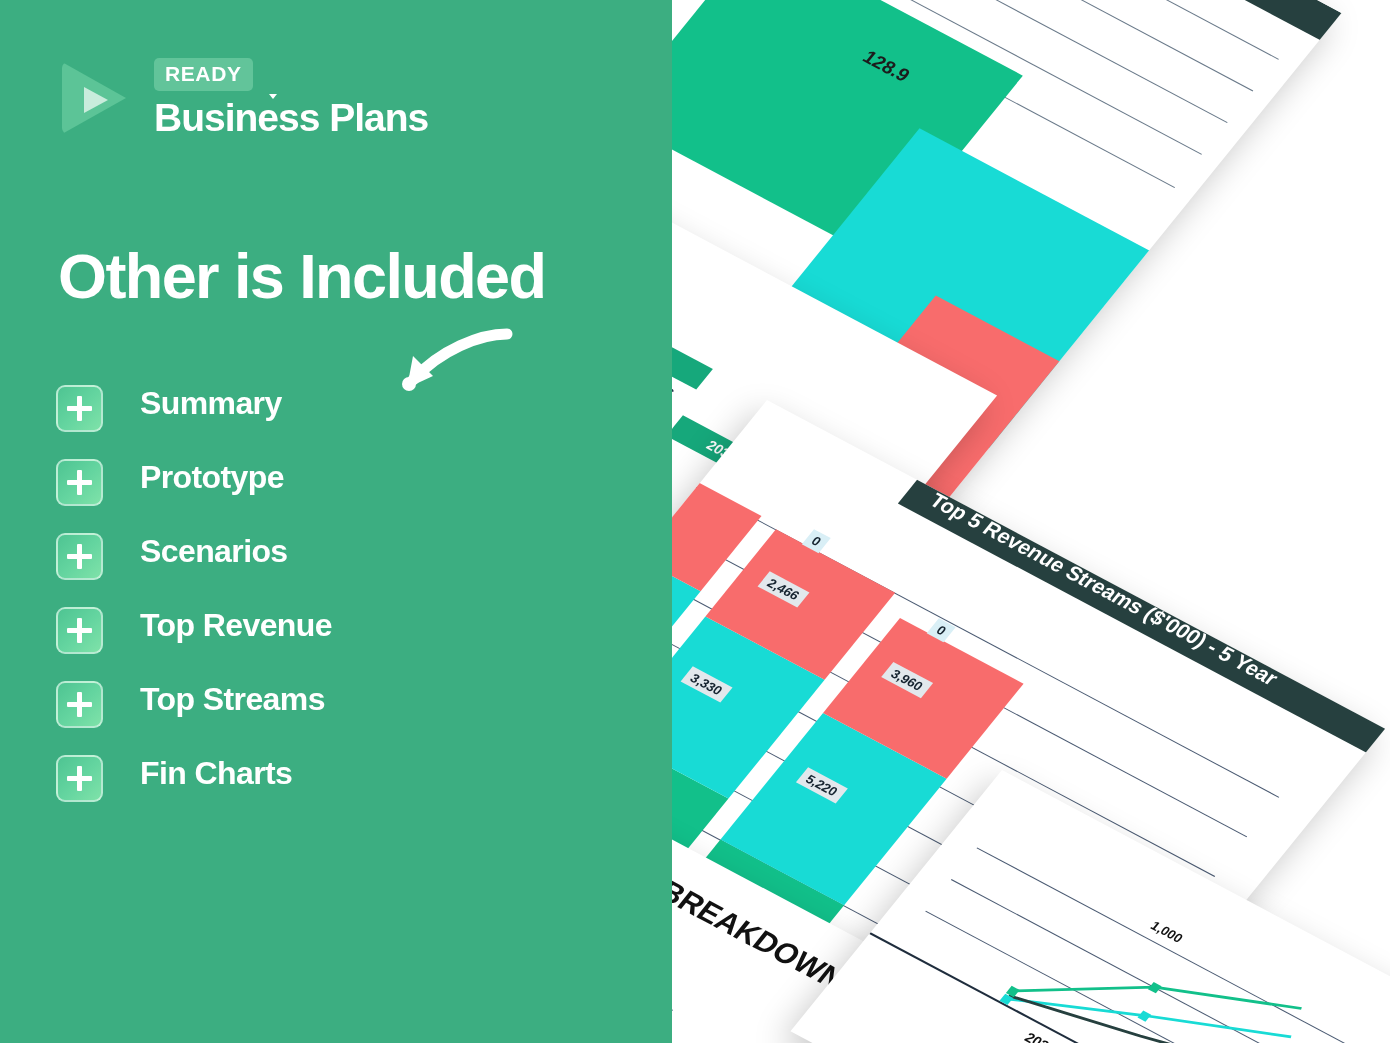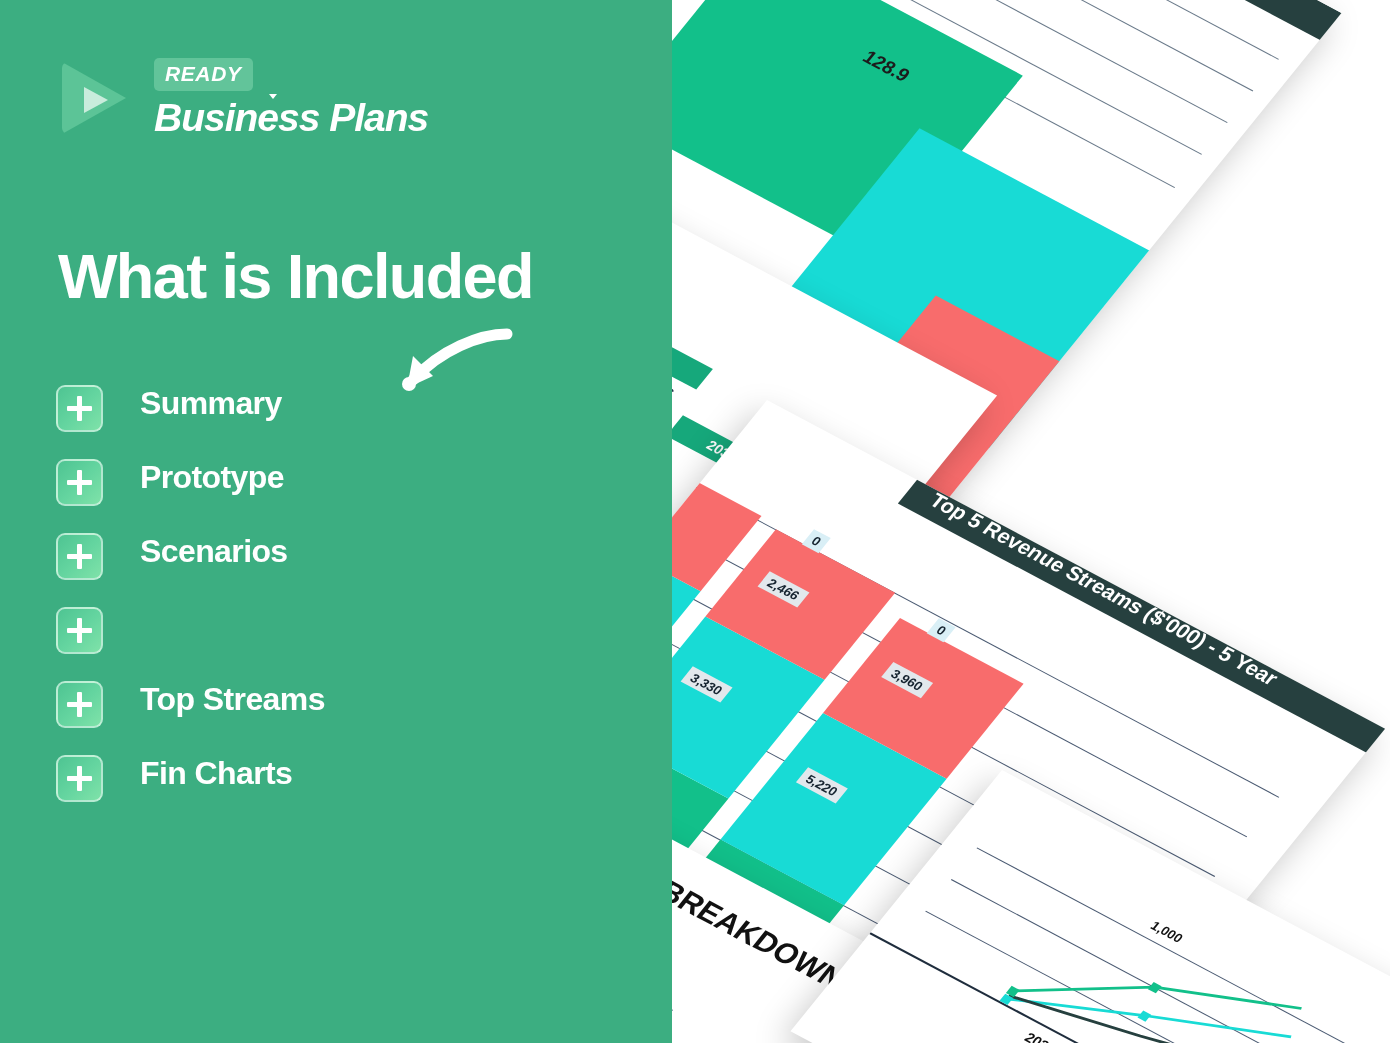--- a/index.html
+++ b/index.html
@@ -36,21 +36,21 @@
     border-left: 64px solid #5CC497;
     border-radius: 6px;
   }
   #logo-mark .tri-inner {
     position: absolute; left: 22px; top: 25px;
     width: 0; height: 0;
     border-top: 13px solid transparent;
     border-bottom: 13px solid transparent;
     border-left: 24px solid #C9ECDC;
   }
-  #logo-text { margin-left: 16px; font-style: italic; }
+  #logo-text { margin-left: 16px; }
   #ready-badge {
     display: inline-block;
     background: #62C49A;
     color: #ffffff;
     font-size: 21px;
     font-weight: bold;
     letter-spacing: 0.6px;
     padding: 4px 11px 5px 11px;
     border-radius: 5px;
   }
@@ -392,21 +392,21 @@
     </div>
     <div id="logo-text">
       <span id="ready-badge">READY</span>
       <div id="brand-name">
         <span>Business Plans</span>
         <span id="brand-dot"></span>
       </div>
     </div>
   </div>
 
-  <div id="page-title">What is Included</div>
+  <div id="page-title">Other is Included</div>
 
   <svg id="curved-arrow" width="130" height="80" viewBox="0 0 130 80">
     <path d="M122 14 C 95 14, 55 30, 28 60" fill="none" stroke="#ffffff" stroke-width="11" stroke-linecap="round"></path>
     <path d="M22 68 L 28 36 L 48 56 Z" fill="#ffffff"></path>
     <circle cx="24" cy="64" r="7" fill="#ffffff"></circle>
   </svg>
 
   <div id="feature-list">
 
     <div class="feature-item">
@@ -419,20 +419,21 @@
       <span class="feature-label">Prototype</span>
     </div>
 
     <div class="feature-item">
       <span class="feature-plus"></span>
       <span class="feature-label">Scenarios</span>
     </div>
 
     <div class="feature-item">
       <span class="feature-plus"></span>
+      <span class="feature-label">Top Revenue</span>
     </div>
 
     <div class="feature-item">
       <span class="feature-plus"></span>
       <span class="feature-label">Top Streams</span>
     </div>
 
 
 
     <div class="feature-item">

